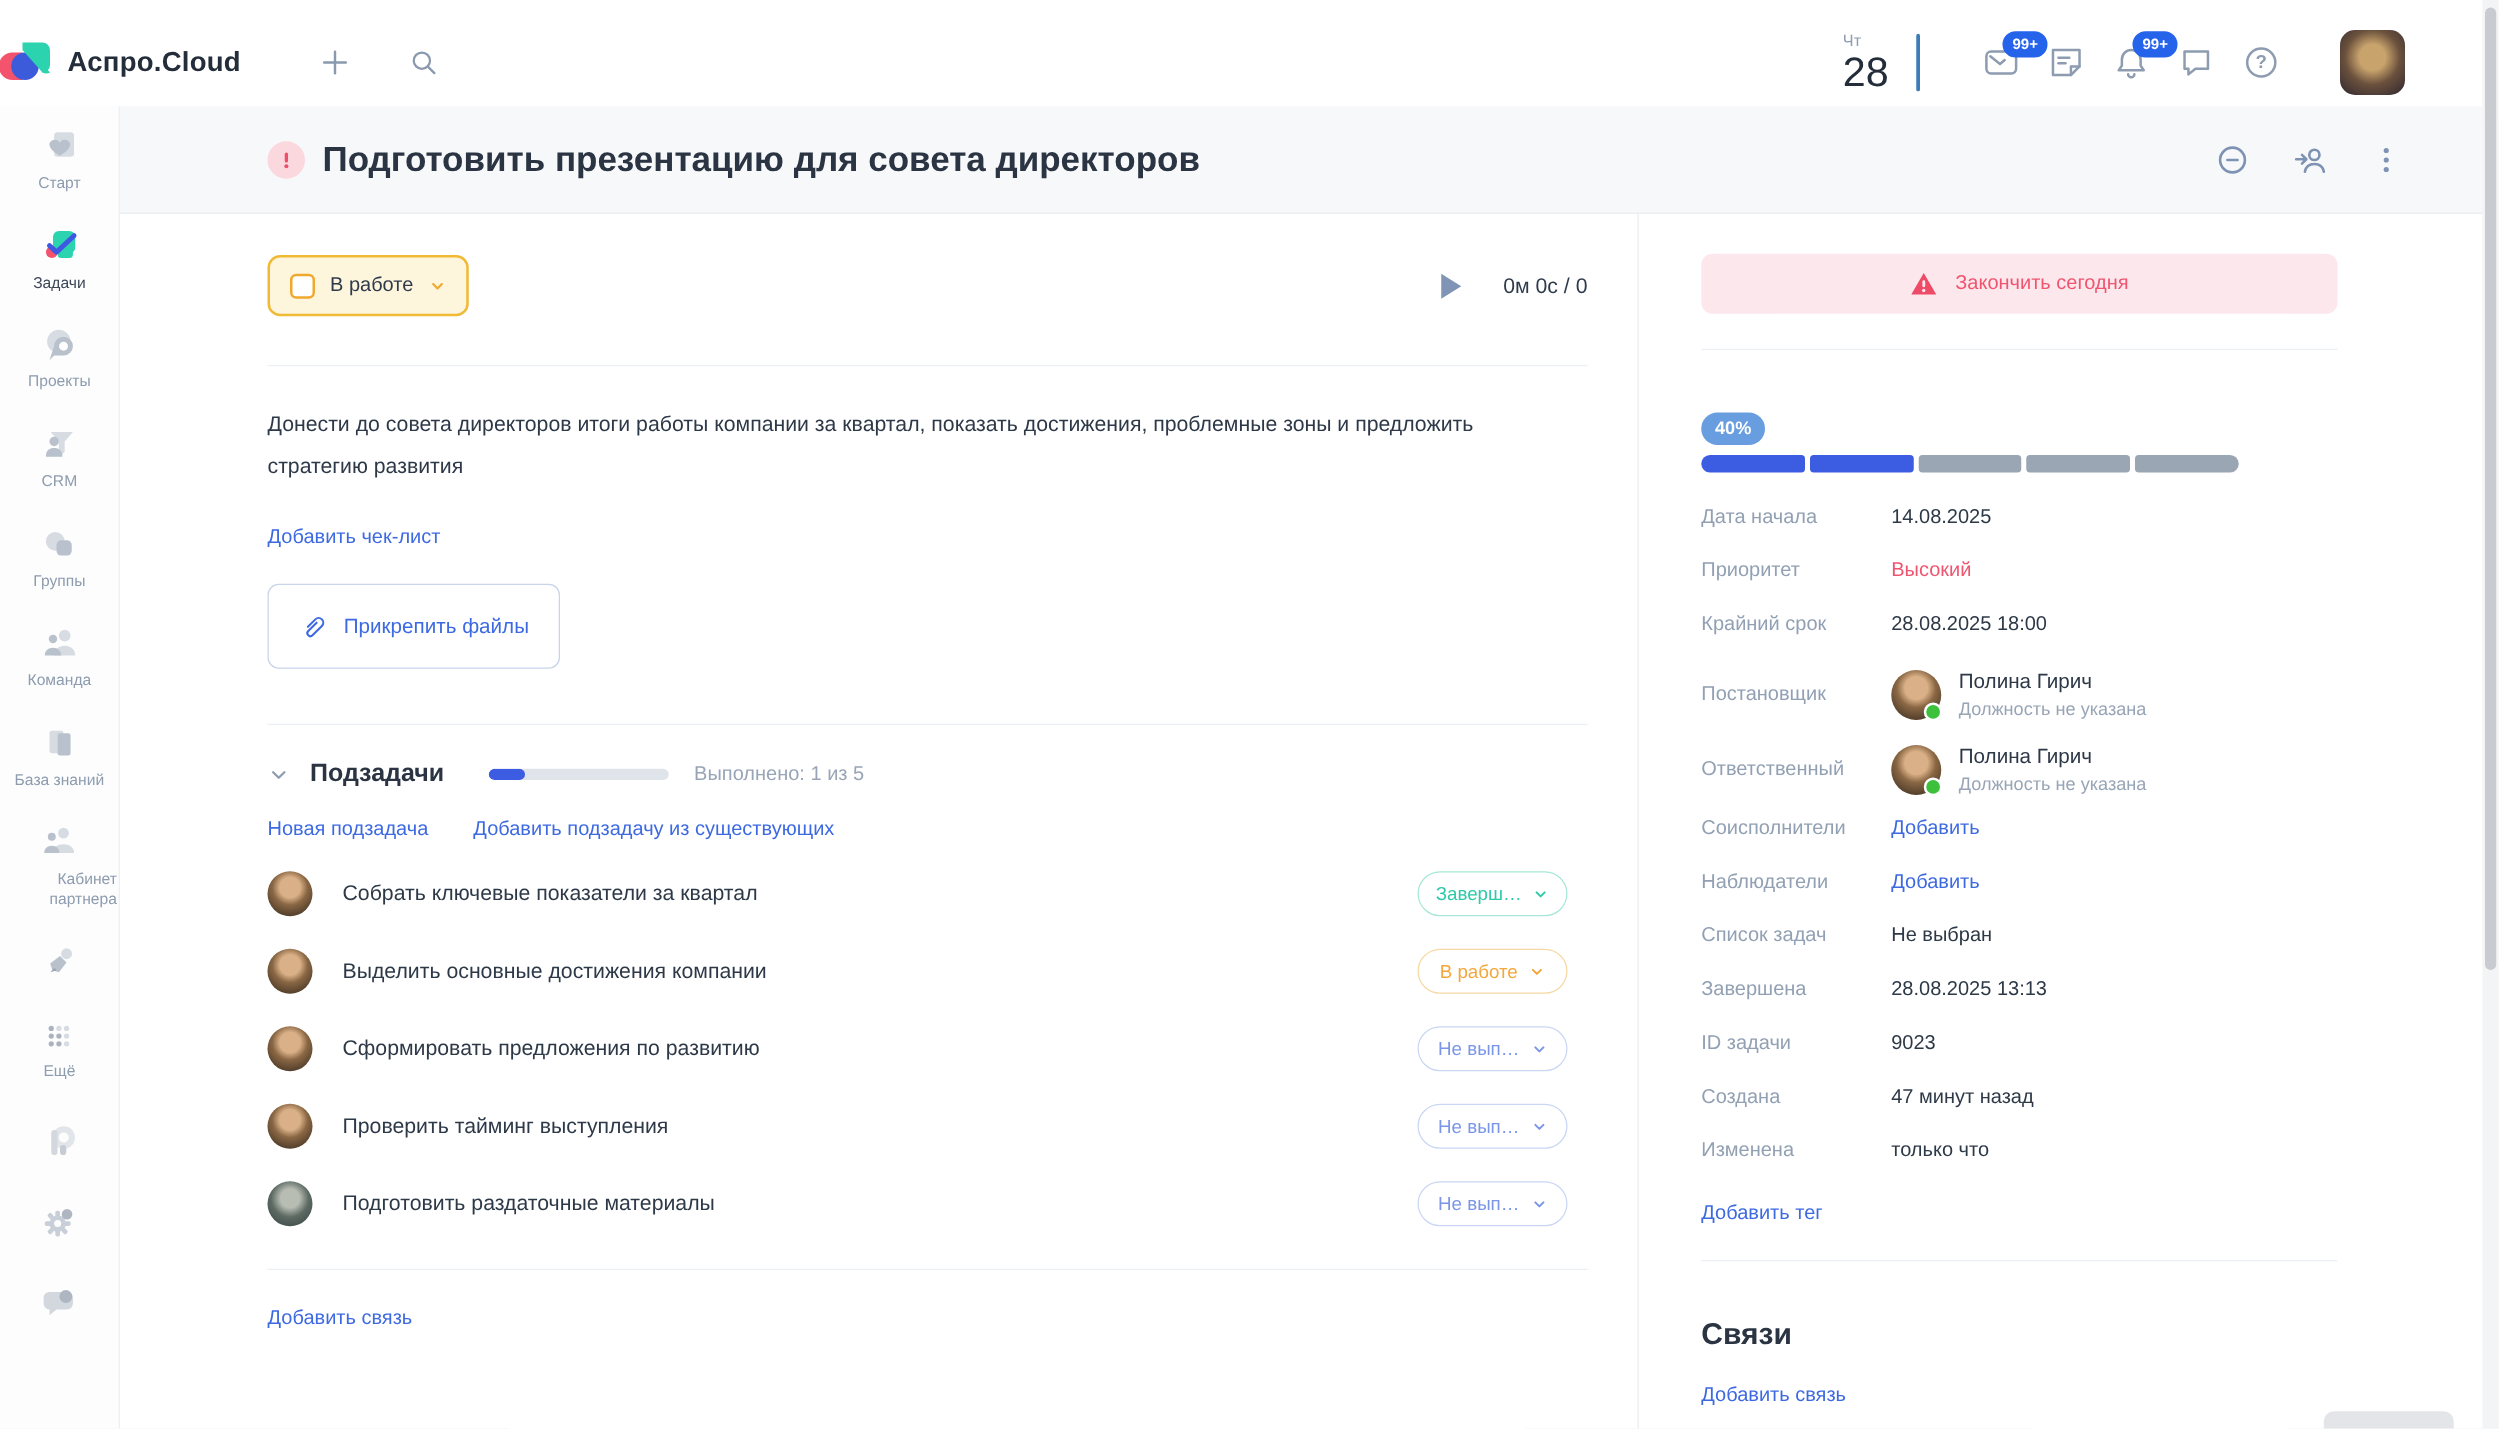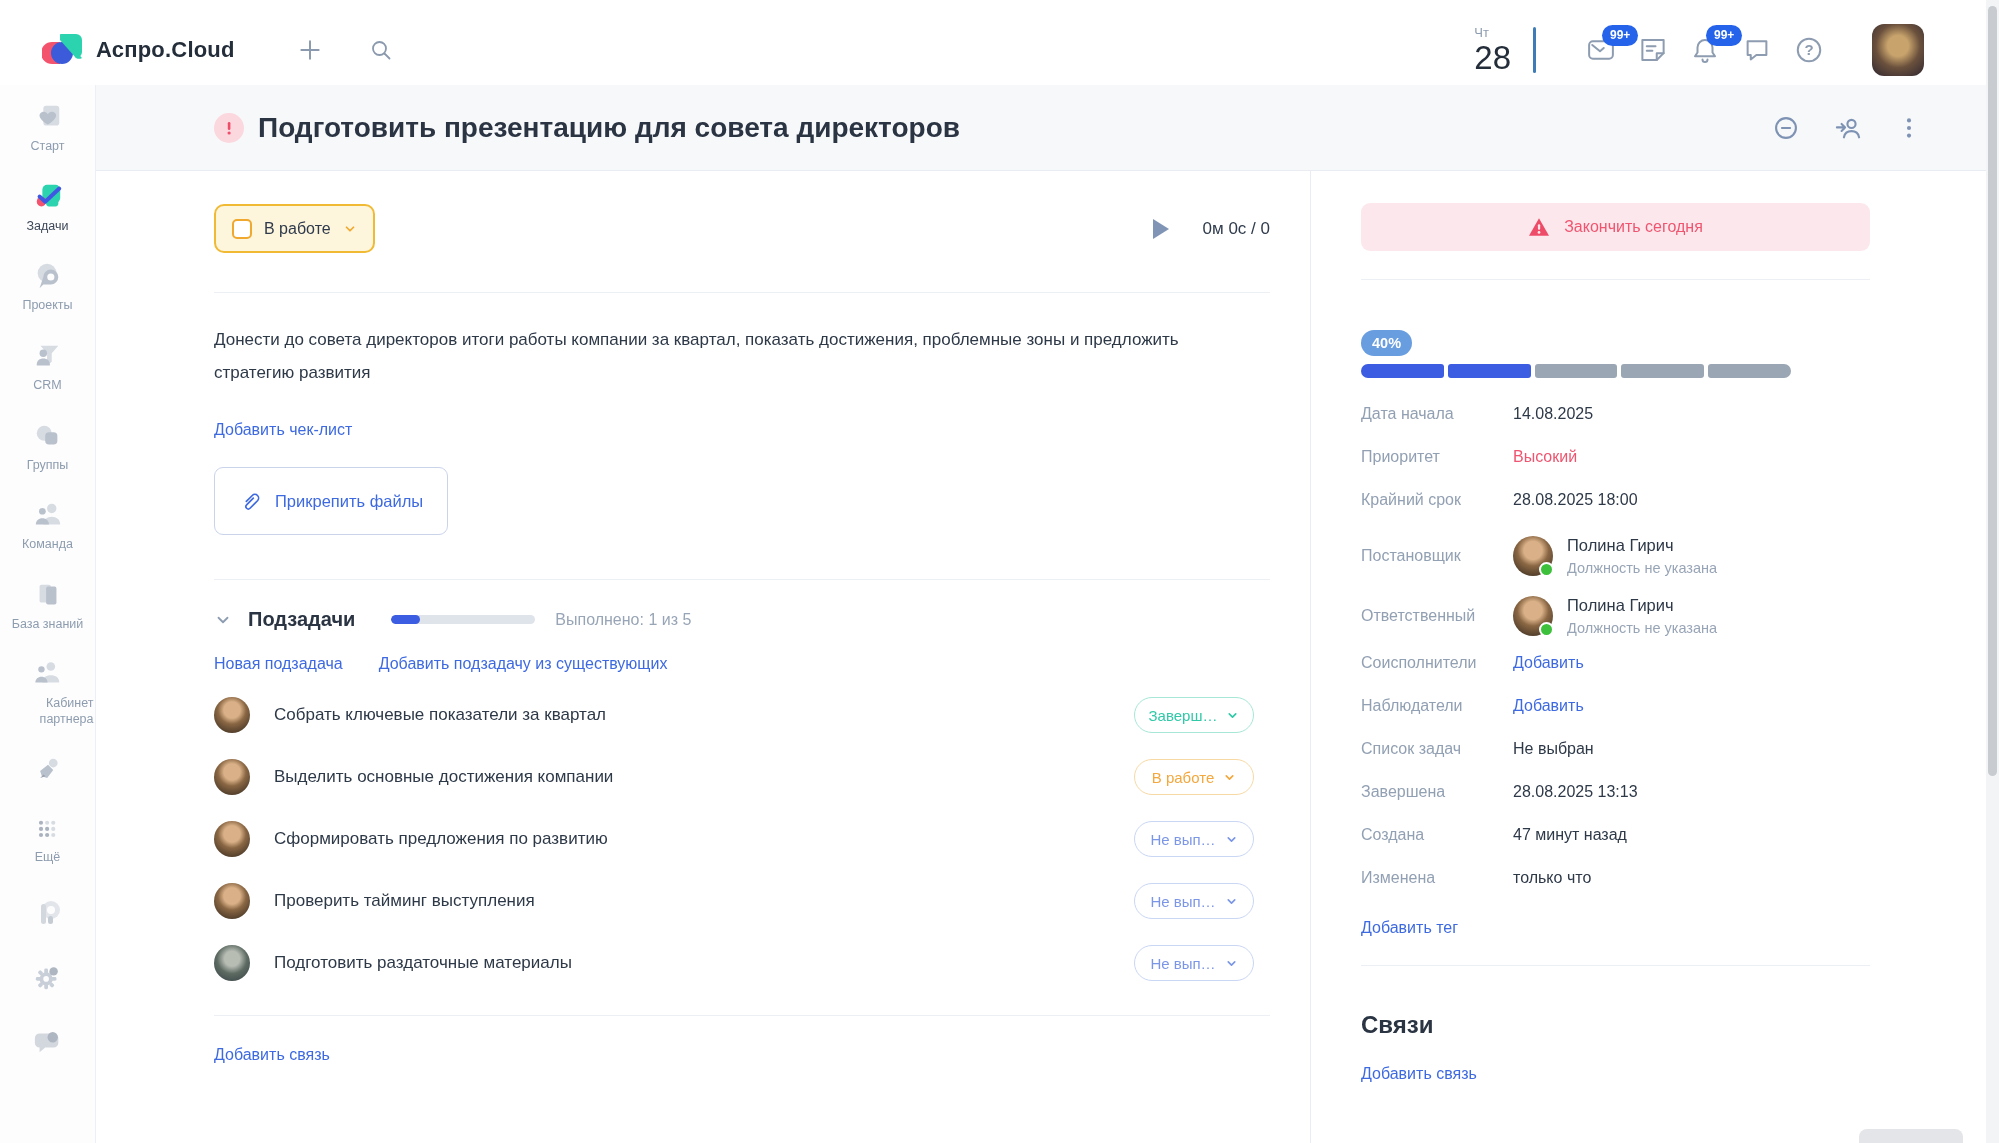--- a/index.html
+++ b/index.html
@@ -1,21 +1,21 @@
 <!DOCTYPE html>
 <html><head>
 <meta charset="utf-8">
 <style>
   html,body{margin:0;padding:0;background:#eef0f3;}
   .app{position:relative;width:1999px;height:1143px;background:#fff;overflow:hidden;
        font-family:"Liberation Sans",sans-serif;color:#2c3848;}
 
   
   .topbar{position:absolute;left:0;top:0;right:0;height:100px;background:#fff;
-          border-bottom:1px solid #e9edf1;display:flex;align-items:center;padding-left:42px;box-sizing:border-box;}
+          border-bottom:1px solid #e9edf1;display:flex;align-items:center;box-sizing:border-box;}
   .logo{display:flex;align-items:center;cursor:pointer;}
   .logo-mark{width:44px;height:40px;}
   .logo-text{margin-left:10px;font-size:22px;font-weight:700;color:#242d3a;letter-spacing:.2px;}
   .tb-iconbtn{background:none;border:none;padding:0;cursor:pointer;display:flex;align-items:center;justify-content:center;}
   .tb-plus{margin-left:62px;}
   .tb-search{margin-left:46px;}
   .tb-right{margin-left:auto;display:flex;align-items:center;padding-right:75px;}
   .tb-date{display:flex;flex-direction:column;align-items:flex-start;line-height:1;cursor:pointer;}
   .tb-weekday{font-size:13px;color:#8d9cb0;margin-bottom:2px;}
   .tb-day{font-size:33px;color:#242d3a;font-weight:400;}
@@ -570,20 +570,24 @@
       </div>
       <div class="f-row">
         <span class="f-label">Список задач</span>
         <span class="f-value">Не выбран</span>
       </div>
       <div class="f-row">
         <span class="f-label">Завершена</span>
         <span class="f-value">28.08.2025 13:13</span>
       </div>
       <div class="f-row">
+        <span class="f-label">ID задачи</span>
+        <span class="f-value">9023</span>
+      </div>
+      <div class="f-row">
         <span class="f-label">Создана</span>
         <span class="f-value">47 минут назад</span>
       </div>
       <div class="f-row">
         <span class="f-label">Изменена</span>
         <span class="f-value">только что</span>
       </div>
     </div>
 
     <a class="link add-tag">Добавить тег</a>

